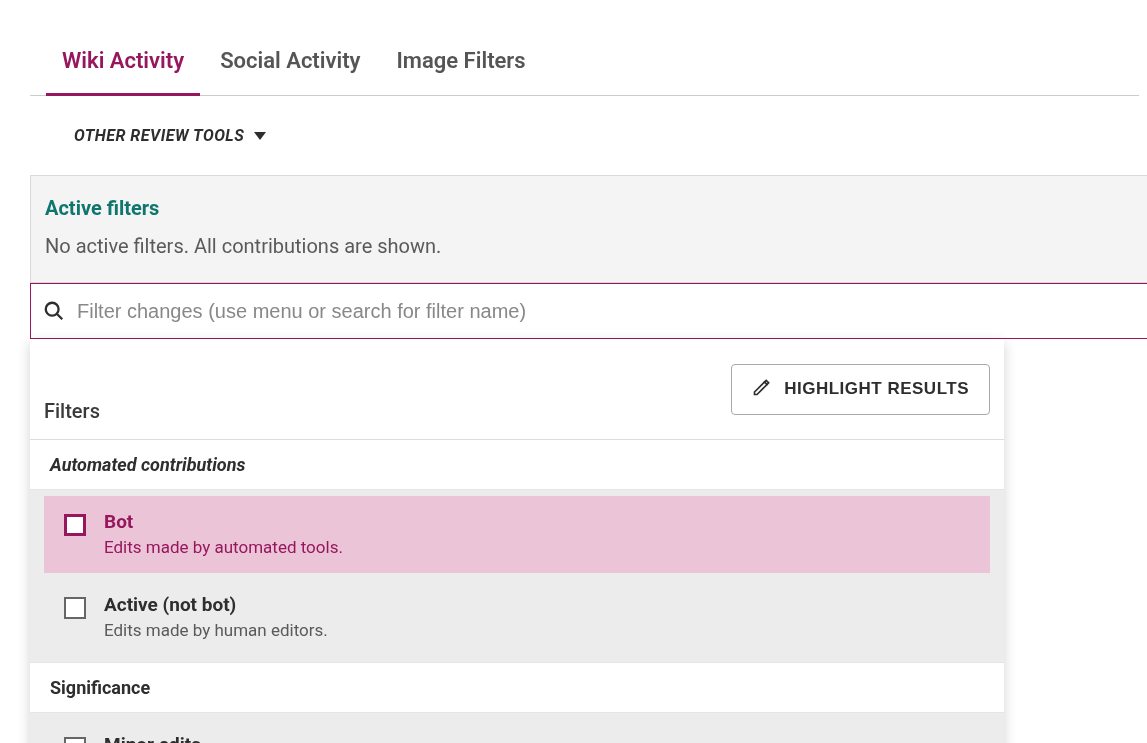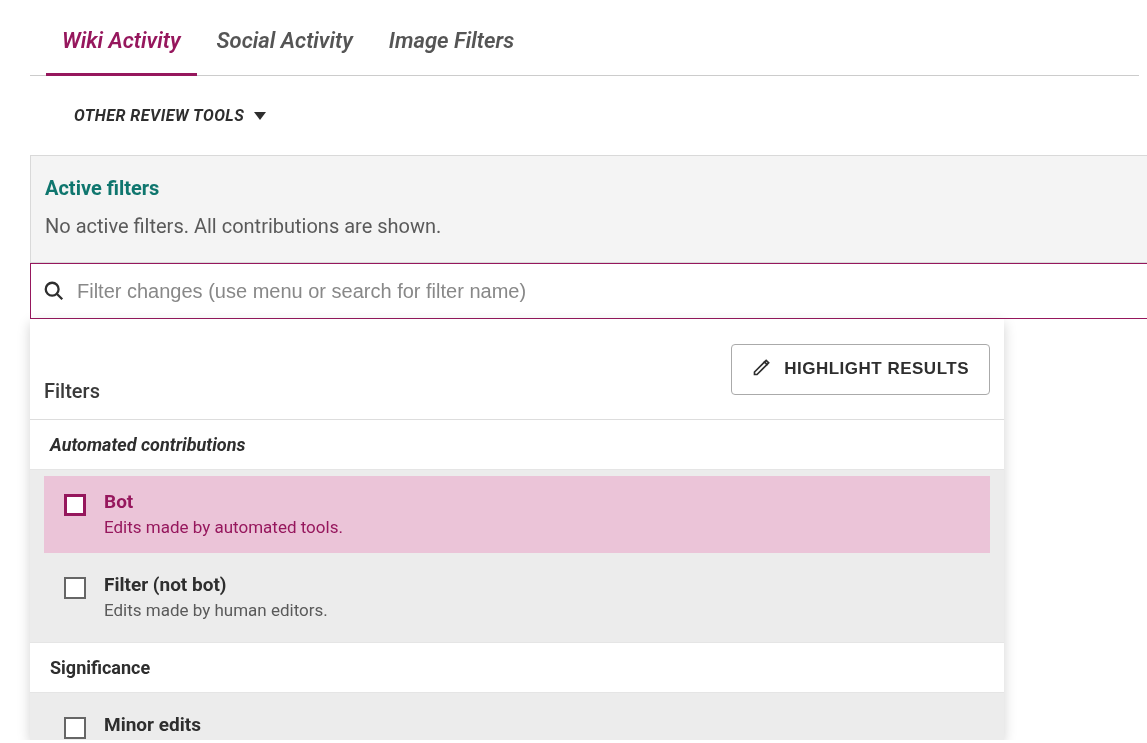--- a/index.html
+++ b/index.html
@@ -9,23 +9,22 @@
   color: #3a3a3a;
   width: 1147px;
 }
 .tabs {
   display: flex;
   gap: 32px;
   padding: 0 0 0 30px;
   border-bottom: 1px solid #ccc;
   margin-left: 30px;
   margin-right: 8px;
-  height: 76px;
+  height: 96px;
   align-items: flex-end;
-  font-style: italic;
 }
 .tab {
   font-size: 22px;
   font-weight: 600;
   color: #555;
   padding: 0 2px 22px 2px;
   cursor: pointer;
   position: relative;
 }
 .tab.active {
@@ -233,21 +232,21 @@
       <div class="checkbox"></div>
       <div class="item-body">
         <div class="item-title">Bot</div>
         <div class="item-desc">Edits made by automated tools.</div>
       </div>
     </div>
 
     <div class="filter-item">
       <div class="checkbox"></div>
       <div class="item-body">
-        <div class="item-title">Filter (not bot)</div>
+        <div class="item-title">Active (not bot)</div>
         <div class="item-desc">Edits made by human editors.</div>
       </div>
     </div>
 
     <div class="group-header">Significance</div>
 
     <div class="filter-item">
       <div class="checkbox"></div>
       <div class="item-body">
         <div class="item-title">Minor edits</div>

